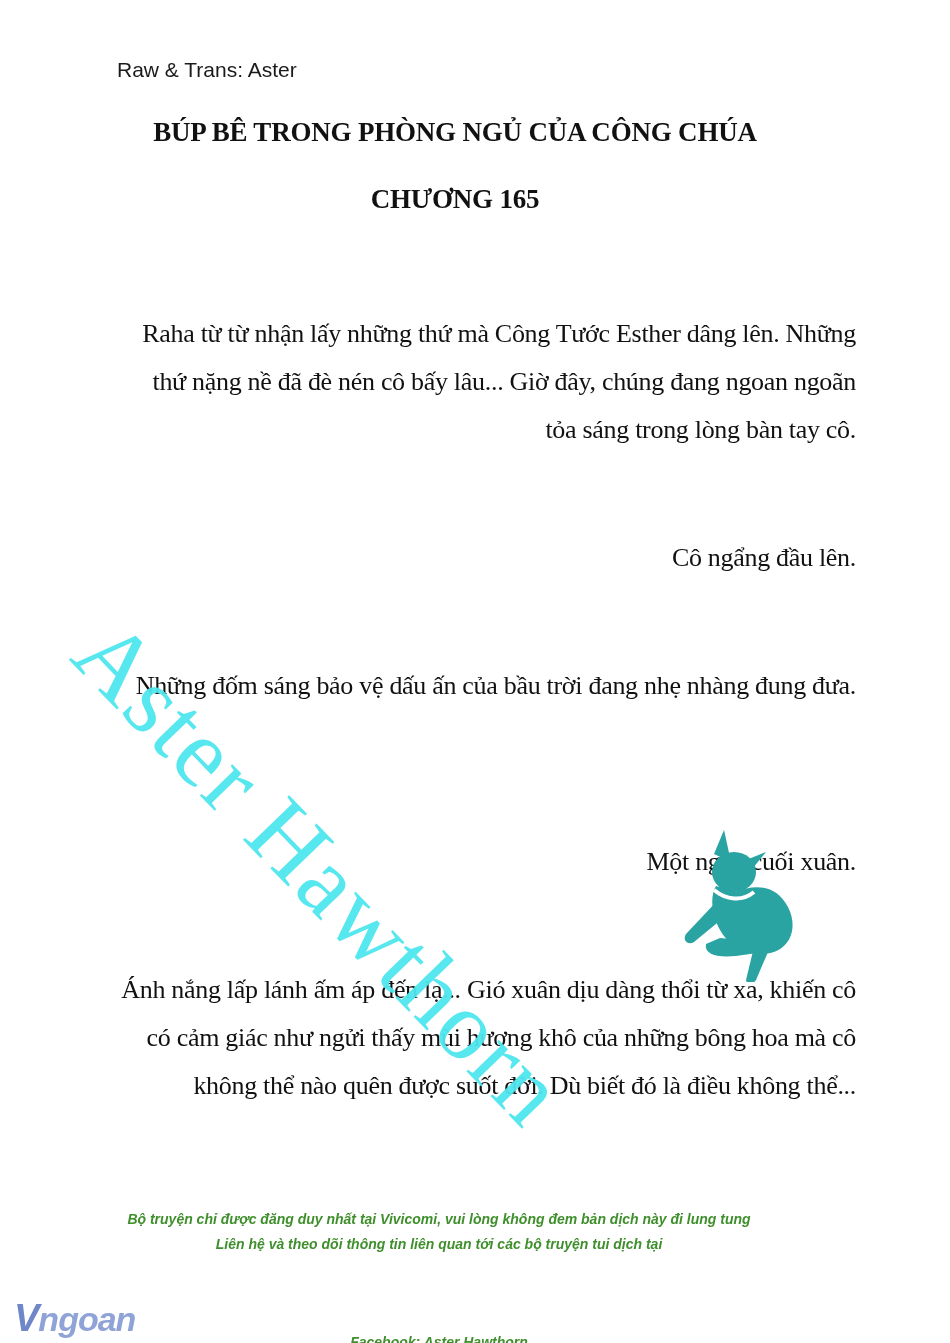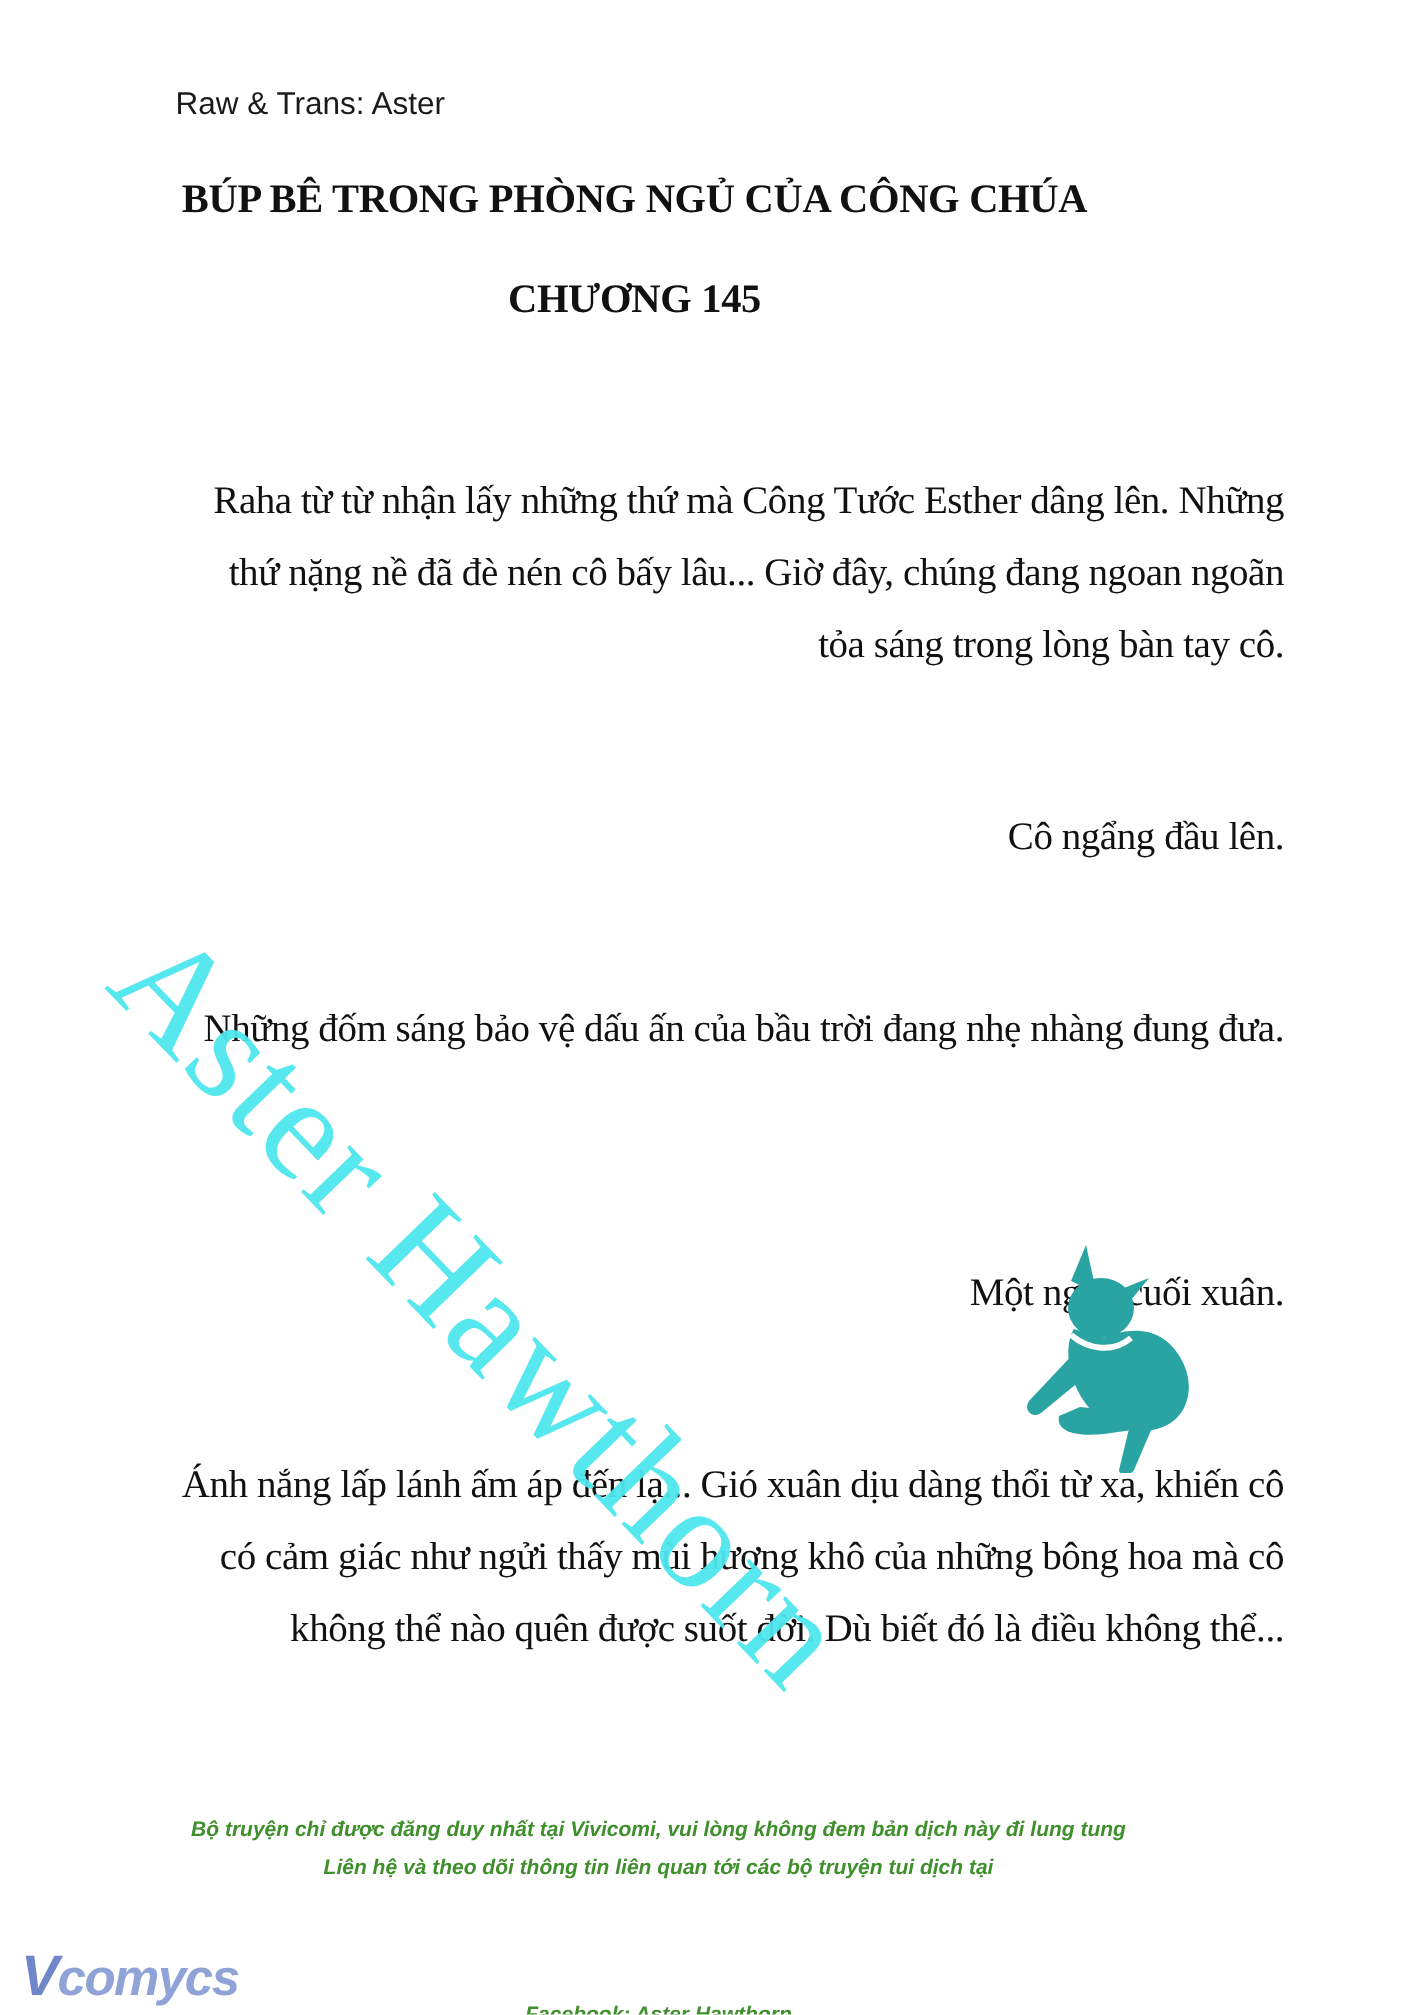--- a/index.html
+++ b/index.html
@@ -8,23 +8,24 @@
       position: relative; overflow: hidden;
       font-family: "Liberation Serif", "DejaVu Serif", serif;
       color: #111111;
     }
     .credit {
       position: absolute; left: 117px; top: 58px;
       font-family: "Liberation Sans", "DejaVu Sans", sans-serif;
       font-size: 21px; color: #1a1a1a;
     }
     .title {
-      position: absolute; left: 16px; width: 814px; text-align: center;
+      position: absolute; left: 0; width: 814px; text-align: center;
       font-weight: bold; font-size: 27px; letter-spacing: -0.2px;
       font-family: "Liberation Serif", serif;
+      padding-left: 48px;
     }
     .title.t1 { top: 117px; }
     .title.t2 { top: 184px; }
     .para {
       position: absolute; left: 116px; width: 740px;
       font-size: 26px; line-height: 48px; margin: 0;
       letter-spacing: -0.3px;
       text-align: right;
     }
     .footer-line {
@@ -48,21 +49,21 @@
       color: #8fa3d6; letter-spacing: -1px;
     }
     .logo .v { color: #6f86c8; font-size: 38px; }
   </style>
 </head>
 <body>
 
 <div class="credit">Raw &amp; Trans: Aster</div>
 
 <div class="title t1">BÚP BÊ TRONG PHÒNG NGỦ CỦA CÔNG CHÚA</div>
-<div class="title t2">CHƯƠNG 145</div>
+<div class="title t2">CHƯƠNG 165</div>
 
 <p class="para" style="top:310px;">Raha từ từ nhận lấy những thứ mà Công Tước Esther dâng lên. Những thứ nặng nề đã đè nén cô bấy lâu... Giờ đây, chúng đang ngoan ngoãn tỏa sáng trong lòng bàn tay cô.</p>
 <p class="para" style="top:534px;">Cô ngẩng đầu lên.</p>
 <p class="para" style="top:662px;">Những đốm sáng bảo vệ dấu ấn của bầu trời đang nhẹ nhàng đung đưa.</p>
 <p class="para" style="top:838px;">Một ngày cuối xuân.</p>
 <p class="para" style="top:966px;">Ánh nắng lấp lánh ấm áp đến lạ... Gió xuân dịu dàng thổi từ xa, khiến cô có cảm giác như ngửi thấy mùi hương khô của những bông hoa mà cô không thể nào quên được suốt đời. Dù biết đó là điều không thể...</p>
 
 <div class="watermark">Aster Hawthorn</div>
 
 <svg class="cat" viewBox="0 0 130 160">
@@ -76,14 +77,14 @@
     <path d="M78,125 L70,158 C70,162 78,162 80,158 L92,130 Z"></path>
   </g>
   <path d="M38,68 C50,78 66,80 78,70" stroke="#ffffff" stroke-width="4" fill="none"></path>
 </svg>
 
 <div class="footer-line" style="top:1211px;">Bộ truyện chỉ được đăng duy nhất tại Vivicomi, vui lòng không đem bản dịch này đi lung tung</div>
 <div class="footer-line" style="top:1236px;">Liên hệ và theo dõi thông tin liên quan tới các bộ truyện tui dịch tại</div>
 <div class="footer-line" style="top:1334px;">Facebook: Aster Hawthorn</div>
 
 <div class="logo">
-  <span class="v">V</span><span>comycs</span>
+  <span class="v">V</span><span>ngoan</span>
 </div>
 
 </body></html>

